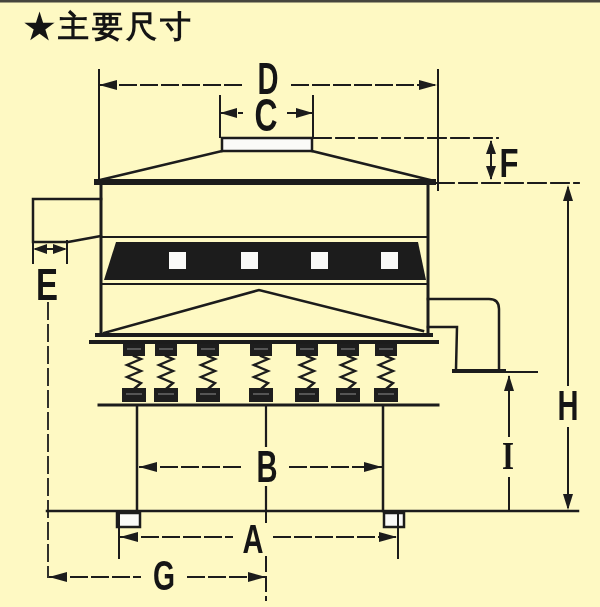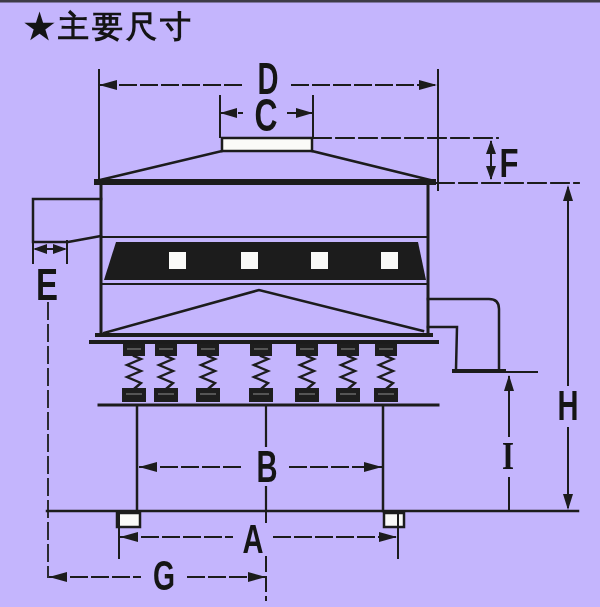--- a/index.html
+++ b/index.html
@@ -1,18 +1,18 @@
 <!DOCTYPE html>
 <html><head>
 <meta charset="utf-8">
 <style>
   html,body{margin:0;padding:0;background:#e8e8e8;}
   .canvas{
     position:relative;width:600px;height:607px;margin:0 auto;
-    background:#c4b5fd;overflow:hidden;
+    background:#fef9c3;overflow:hidden;
     font-family:"Liberation Sans", sans-serif;
   }
   .page-title{
     position:absolute;left:24px;top:6px;
     font-size:31px;font-weight:700;letter-spacing:3px;color:#141414;
     font-family:"Liberation Sans", sans-serif;
     white-space:nowrap;
   }
   svg{position:absolute;left:0;top:0;}
   .stroke-g{stroke:#1c1c1c;fill:none;stroke-width:2;stroke-linecap:square;}

